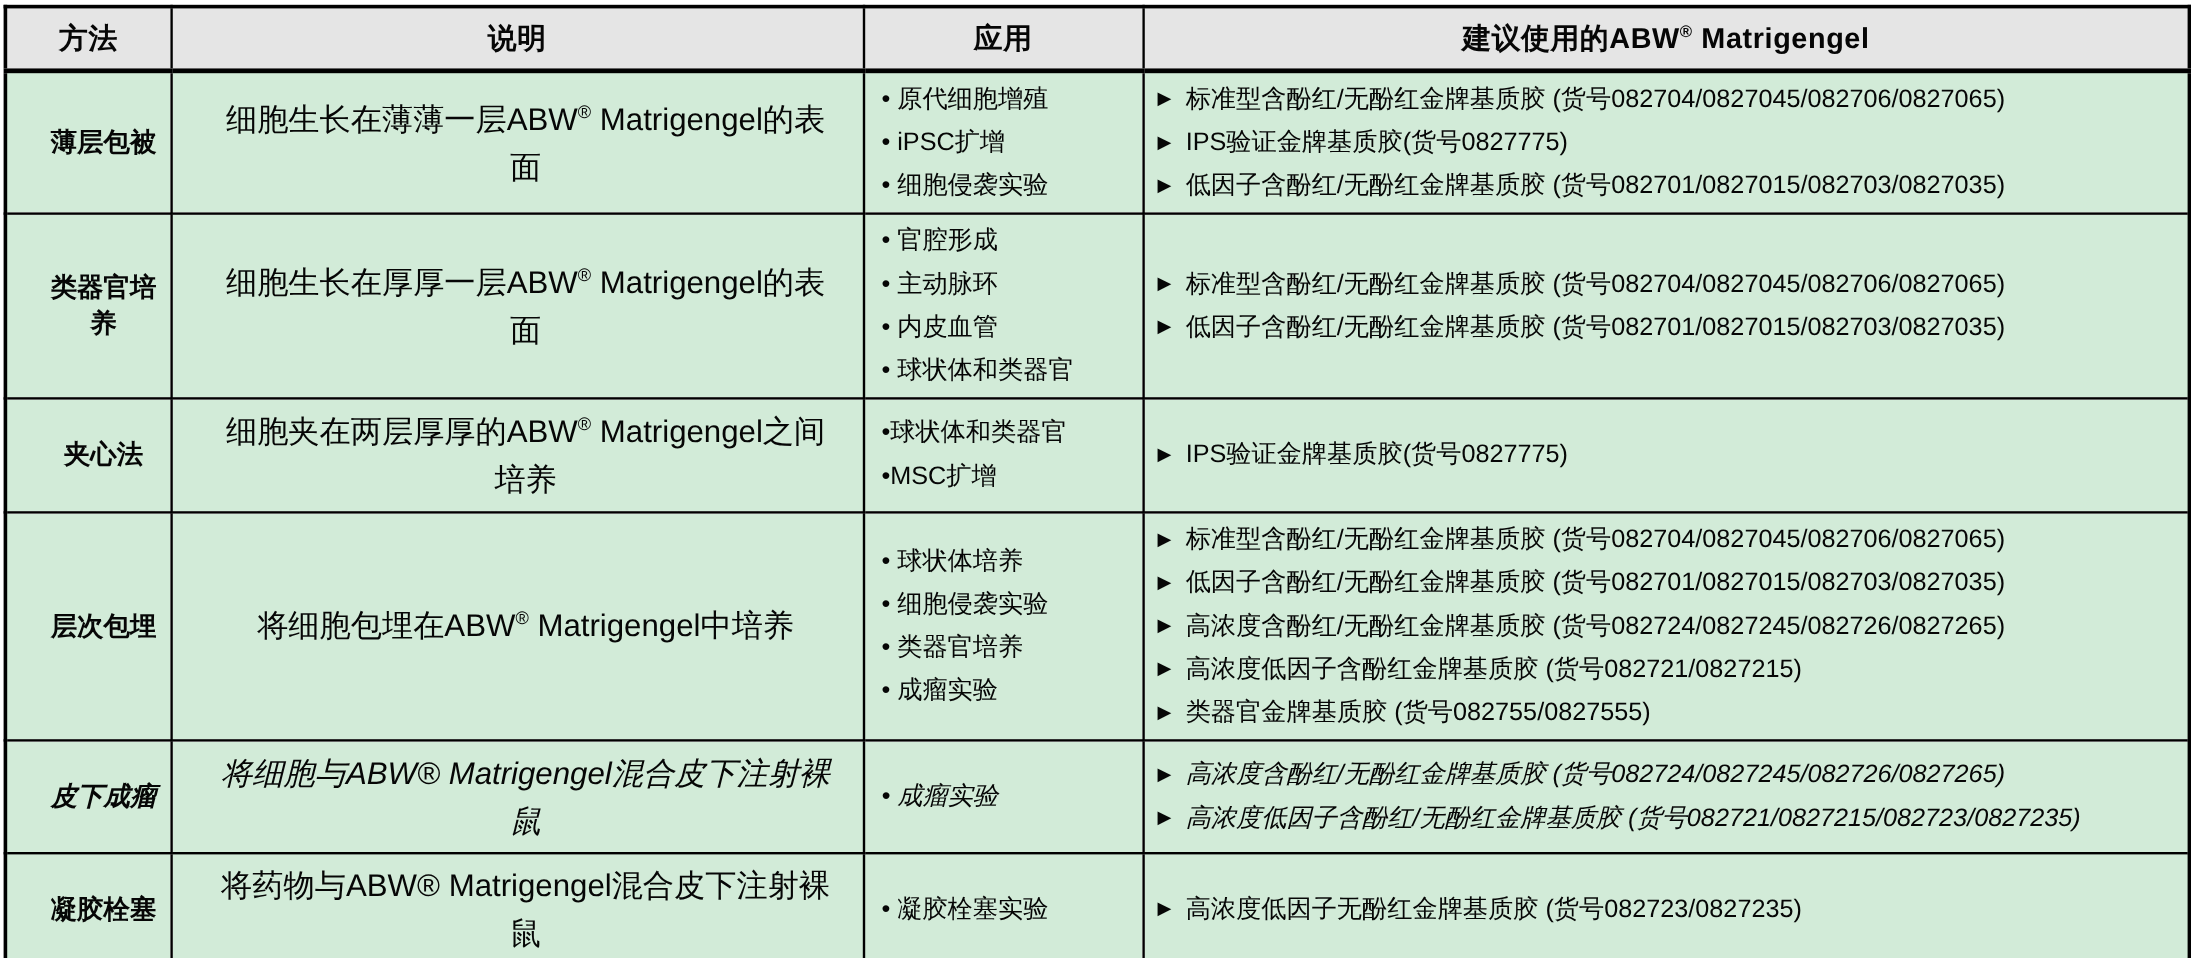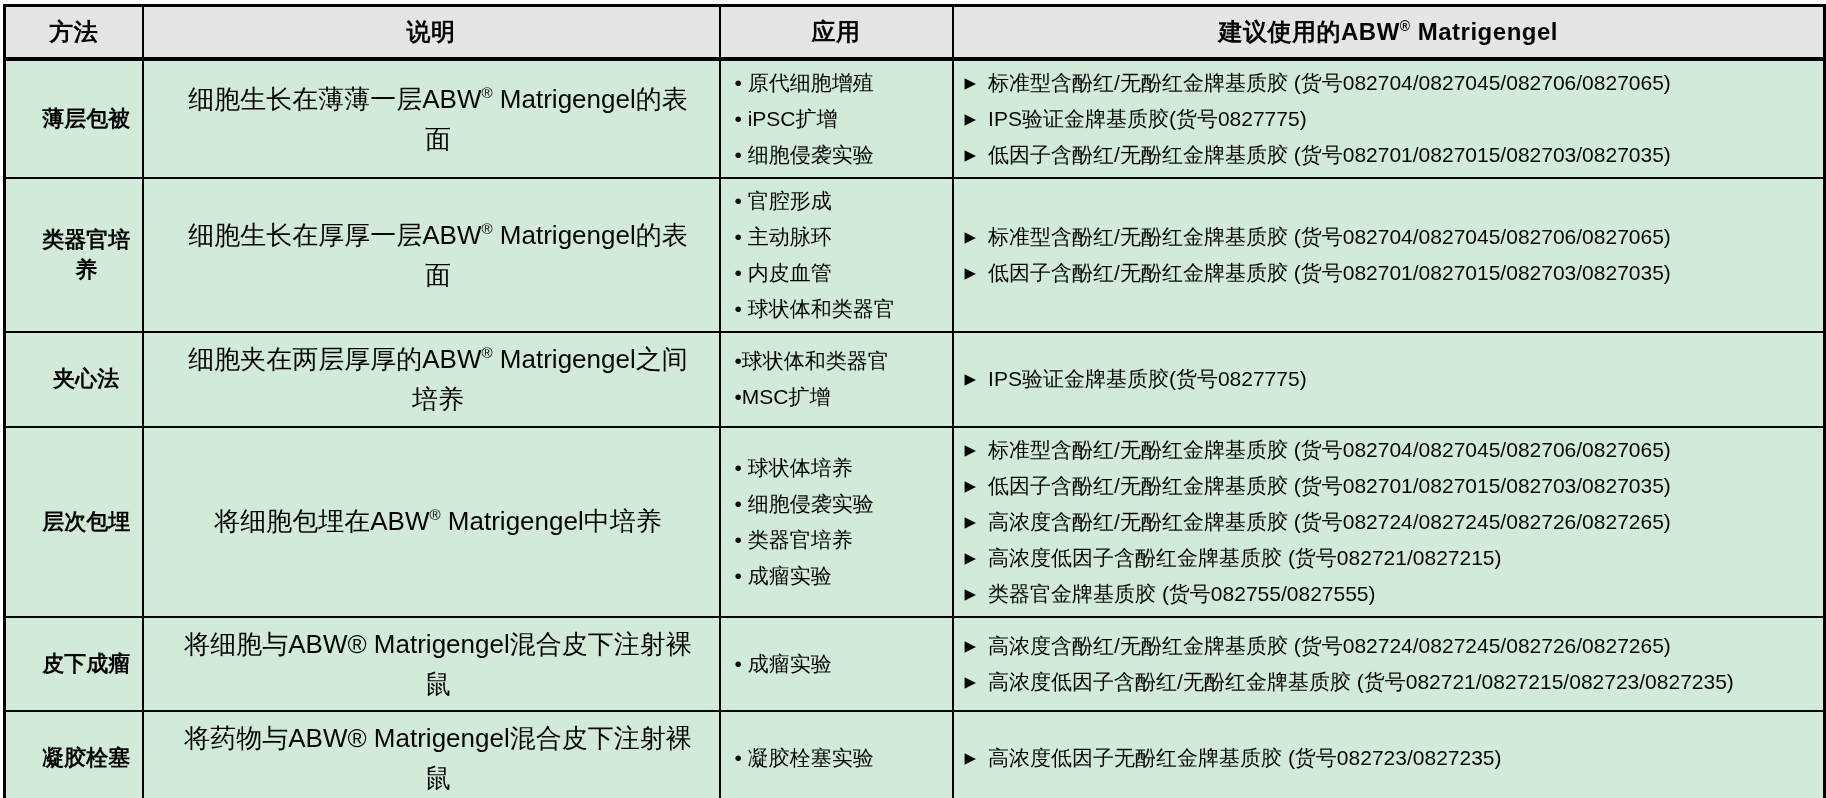--- a/index.html
+++ b/index.html
@@ -183,21 +183,21 @@
             <div class="rec-line">
               <span class="arrow-glyph">▶</span>
               <span>高浓度低因子含酚红金牌基质胶 (货号082721/0827215)</span>
             </div>
             <div class="rec-line">
               <span class="arrow-glyph">▶</span>
               <span>类器官金牌基质胶 (货号082755/0827555)</span>
             </div>
           </td>
         </tr>
-        <tr style="height: 69px;">
+        <tr style="height: 69px; font-style: italic;">
           <td class="method">皮下成瘤</td>
           <td class="desc">将细胞与ABW® Matrigengel混合皮下注射裸鼠</td>
           <td class="apps">
             <div class="app-line">• 成瘤实验</div>
           </td>
           <td class="recs">
             <div class="rec-line">
               <span class="arrow-glyph">▶</span>
               <span>高浓度含酚红/无酚红金牌基质胶 (货号082724/0827245/082726/0827265)</span>
             </div>

